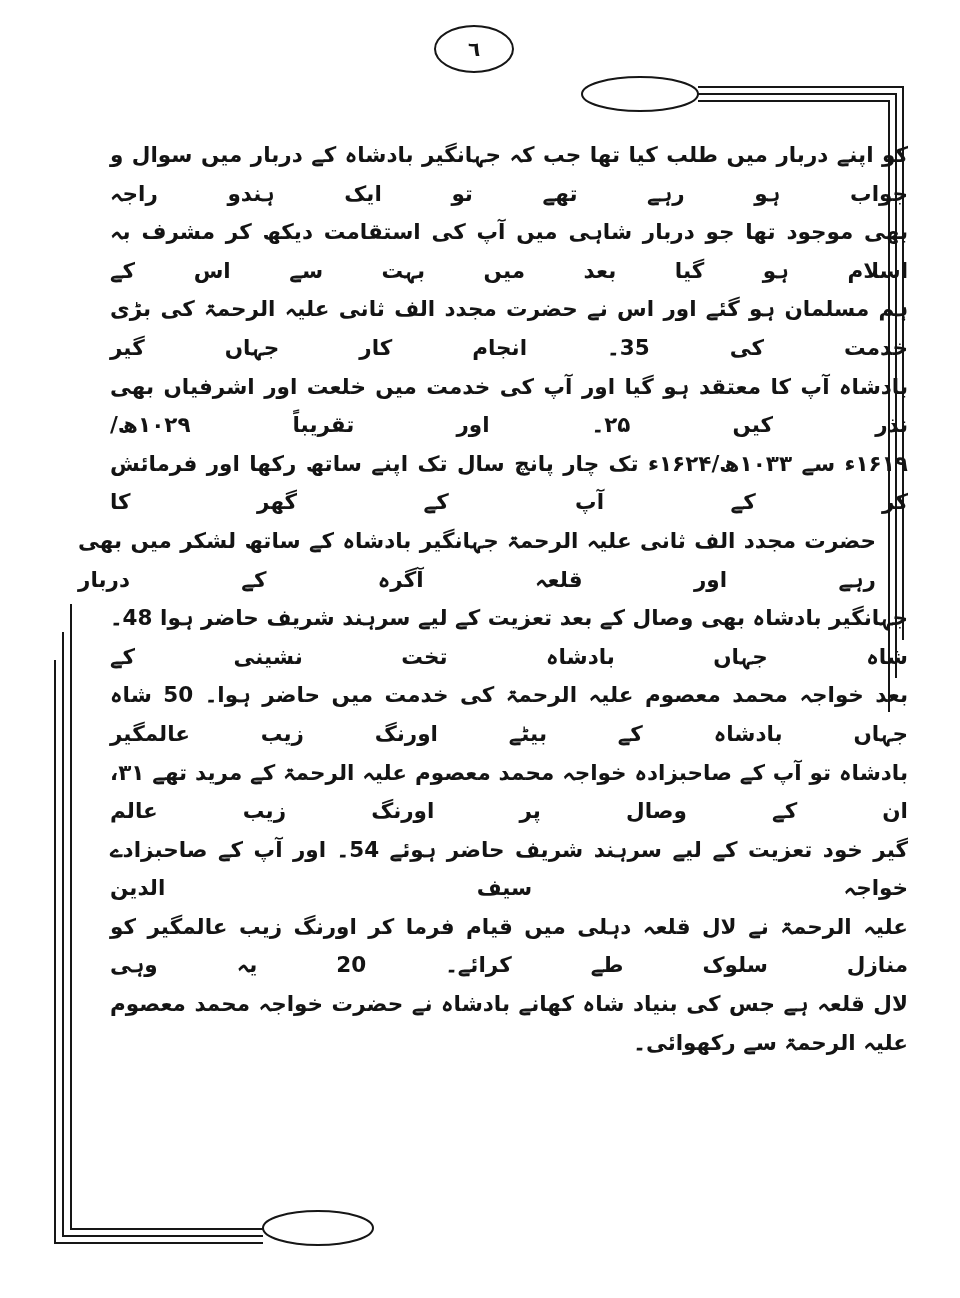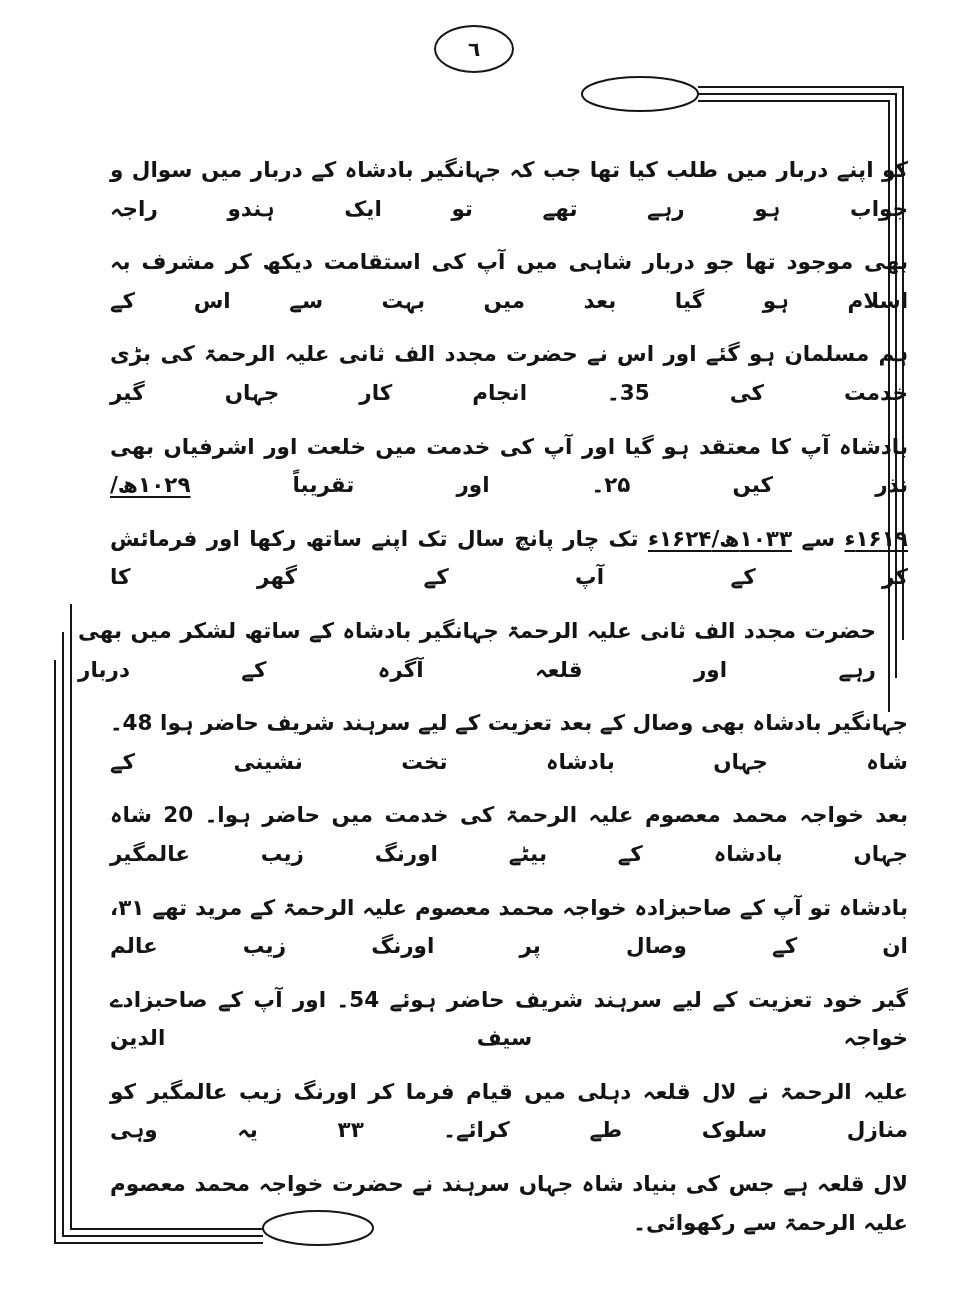--- a/index.html
+++ b/index.html
@@ -18,25 +18,25 @@
     border:2px solid #161616; border-radius:50%;
     display:flex; align-items:center; justify-content:center;
     font-size:20px; font-weight:bold;
   }
   .text-block {
     position:absolute; right:52px; left:110px; top:136px;
     direction:rtl; unicode-bidi:embed;
     font-size:21.5px; line-height:38.6px; font-weight:bold;
     text-align:justify; color:#141414;
   }
-  .line { width:100%; text-align:justify; white-space:normal;margin-top:15px; }
+  .line { width:100%; text-align:justify; white-space:normal; }
   .line.fill { text-align-last:justify; }
   .line.last { text-align-last:right; }
   .line.indent { padding-right:32px; }
-  .u { text-decoration:underline; text-underline-offset:4px; text-decoration-thickness:2px; }
+  .u { text-underline-offset:4px; text-decoration-thickness:2px; }
 </style>
 </head>
 <body>
 
 <div class="page">
 
   <svg class="deco-svg" viewBox="0 0 960 1298" xmlns="http://www.w3.org/2000/svg" fill="none" stroke="#161616" stroke-width="2">
 
     <ellipse cx="640" cy="94" rx="58" ry="17"></ellipse>
     <path d="M 698 87 H 903 V 640"></path>
@@ -54,21 +54,21 @@
   </div>
 
   <div class="text-block">
       <div class="line fill"><span>کو اپنے دربار میں طلب کیا تھا جب کہ جہانگیر بادشاہ کے دربار میں سوال و جواب ہو رہے تھے تو ایک ہندو راجہ</span></div>
       <div class="line fill"><span>بھی موجود تھا جو دربار شاہی میں آپ کی استقامت دیکھ کر مشرف بہ اسلام ہو گیا بعد میں بہت سے اس کے</span></div>
       <div class="line fill"><span>ہم مسلمان ہو گئے اور اس نے حضرت مجدد الف ثانی علیہ الرحمۃ کی بڑی خدمت کی 35۔ انجام کار جہاں گیر</span></div>
       <div class="line fill"><span>بادشاہ آپ کا معتقد ہو گیا اور آپ کی خدمت میں خلعت اور اشرفیاں بھی نذر کیں ۲۵۔ اور تقریباً </span><span class="u">۱۰۲۹ھ/</span></div>
       <div class="line fill"><span class="u">۱۶۱۹ء</span><span> سے </span><span class="u">۱۰۳۳ھ/۱۶۲۴ء</span><span> تک چار پانچ سال تک اپنے ساتھ رکھا اور فرمائش کر کے آپ کے گھر کا</span></div>
       <div class="line fill indent"><span>حضرت مجدد الف ثانی علیہ الرحمۃ جہانگیر بادشاہ کے ساتھ لشکر میں بھی رہے اور قلعہ آگرہ کے دربار</span></div>
       <div class="line fill"><span>جہانگیر بادشاہ بھی وصال کے بعد تعزیت کے لیے سرہند شریف حاضر ہوا 48۔ شاہ جہاں بادشاہ تخت نشینی کے</span></div>
-      <div class="line fill"><span>بعد خواجہ محمد معصوم علیہ الرحمۃ کی خدمت میں حاضر ہوا۔ 20 شاہ جہاں بادشاہ کے بیٹے اورنگ زیب عالمگیر</span></div>
+      <div class="line fill"><span>بعد خواجہ محمد معصوم علیہ الرحمۃ کی خدمت میں حاضر ہوا۔ 50 شاہ جہاں بادشاہ کے بیٹے اورنگ زیب عالمگیر</span></div>
       <div class="line fill"><span>بادشاہ تو آپ کے صاحبزادہ خواجہ محمد معصوم علیہ الرحمۃ کے مرید تھے ۳۱، ان کے وصال پر اورنگ زیب عالم</span></div>
       <div class="line fill"><span>گیر خود تعزیت کے لیے سرہند شریف حاضر ہوئے 54۔ اور آپ کے صاحبزادے خواجہ سیف الدین</span></div>
-      <div class="line fill"><span>علیہ الرحمۃ نے لال قلعہ دہلی میں قیام فرما کر اورنگ زیب عالمگیر کو منازل سلوک طے کرائے۔ ۳۳ یہ وہی</span></div>
-      <div class="line last"><span>لال قلعہ ہے جس کی بنیاد شاہ جہاں سرہند نے حضرت خواجہ محمد معصوم علیہ الرحمۃ سے رکھوائی۔</span></div>
+      <div class="line fill"><span>علیہ الرحمۃ نے لال قلعہ دہلی میں قیام فرما کر اورنگ زیب عالمگیر کو منازل سلوک طے کرائے۔ 20 یہ وہی</span></div>
+      <div class="line last"><span>لال قلعہ ہے جس کی بنیاد شاہ کھانے بادشاہ نے حضرت خواجہ محمد معصوم علیہ الرحمۃ سے رکھوائی۔</span></div>
       <div class="line fill indent"></div>
     </div>
 
 </div>
 
 </body></html>

